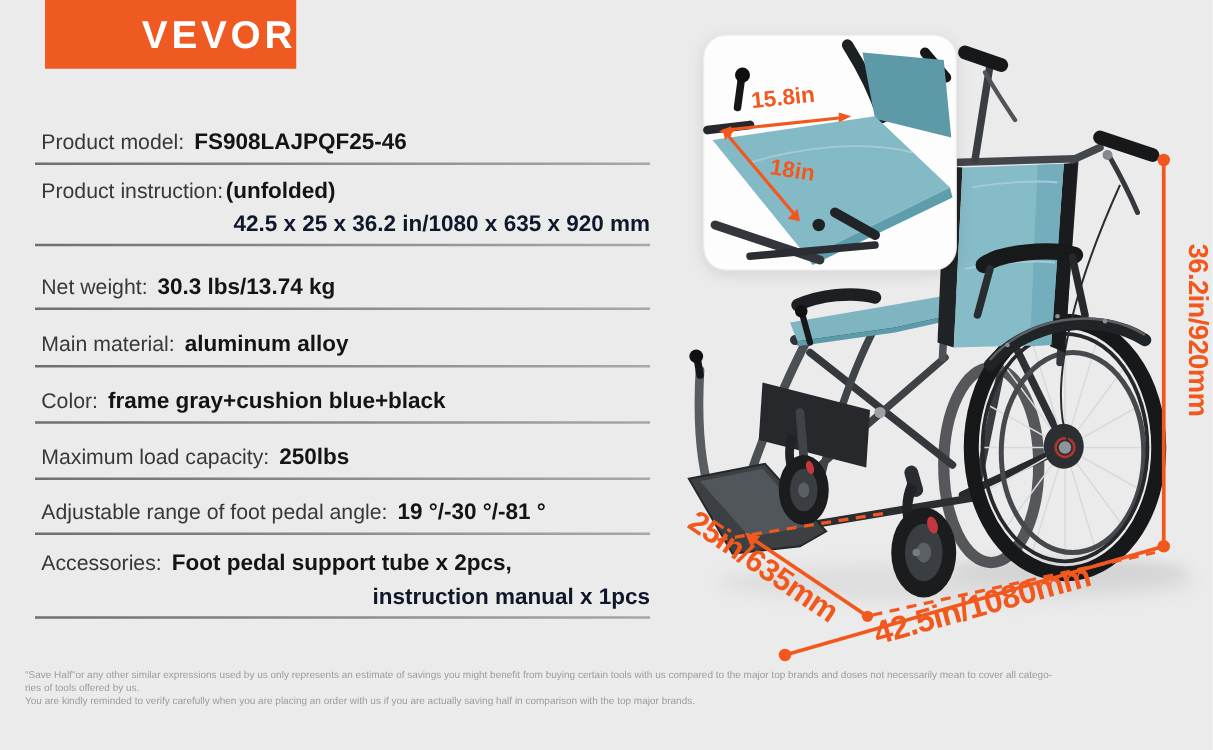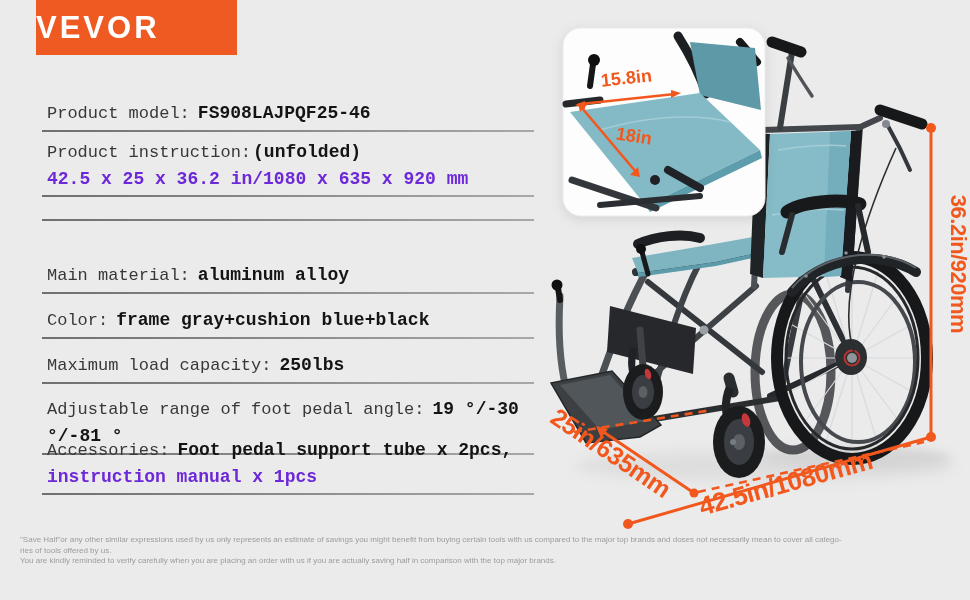--- a/index.html
+++ b/index.html
@@ -5,30 +5,30 @@
   html,body{margin:0;padding:0;}
   #stage{
     position:relative;width:970px;height:600px;overflow:hidden;
     background:#ebebeb;
     font-family:"Liberation Sans", sans-serif;
   }
   
   .logo{
     position:absolute;left:36px;top:0;width:201px;height:55px;
     background:#EF5A23;color:#fff;
-    display:flex;align-items:center;justify-content:flex-start;
+    display:flex;align-items:center;justify-content:flex-end;
     font-weight:800;font-size:31px;letter-spacing:3px;
   }
   
-  .spec-row{position:absolute;left:42px;width:492px;font-family:Liberation Mono, monospace;}
+  .spec-row{position:absolute;left:28px;width:492px;}
   .spec-text{padding-left:5px;font-size:17px;color:#333;line-height:26px;}
   .spec-text .lbl{font-weight:400;color:#383838;}
   .spec-text .val{font-weight:bold;color:#141414;font-size:18px;margin-left:8px;}
   .spec-text .val.tight{margin-left:2px;}
-  .spec-text .val2{display:block;font-weight:bold;color:#6d28d9;font-size:18px;line-height:26px;}
+  .spec-text .val2{display:block;font-weight:bold;color:#0f172a;font-size:18px;line-height:26px;text-align:right;}
   .rule{height:2px;margin-top:3px;background:linear-gradient(to right,#6f6f6f,#a8a8a8);}
   .r1{top:100px;} .r2{top:139px;} .r3{top:216px;} .r4{top:262px;}
   .r5{top:307px;} .r6{top:352px;} .r7{top:396px;} .r8{top:437px;}
   
   .disclaimer{
     position:absolute;left:20px;top:535px;width:945px;
     font-size:8px;line-height:10.5px;color:#9c9c9c;
   }
   .disclaimer div{white-space:nowrap;overflow:hidden;}
   
@@ -46,20 +46,21 @@
 
   <div class="spec-row r1">
     <div class="spec-text"><span class="lbl">Product model:</span><span class="val">FS908LAJPQF25-46</span></div>
     <div class="rule"></div>
   </div>
   <div class="spec-row r2">
     <div class="spec-text"><span class="lbl">Product instruction:</span><span class="val tight">(unfolded)</span><span class="val2">42.5 x 25 x 36.2 in/1080 x 635 x 920 mm</span></div>
     <div class="rule"></div>
   </div>
   <div class="spec-row r3">
+    <div class="spec-text"><span class="lbl">Net weight:</span><span class="val">30.3 lbs/13.74 kg</span></div>
     <div class="rule"></div>
   </div>
   <div class="spec-row r5">
     <div class="spec-text"><span class="lbl">Color:</span><span class="val">frame gray+cushion blue+black</span></div>
     <div class="rule"></div>
   </div>
   <div class="spec-row r4">
     <div class="spec-text"><span class="lbl">Main material:</span><span class="val">aluminum alloy</span></div>
     <div class="rule"></div>
   </div>

